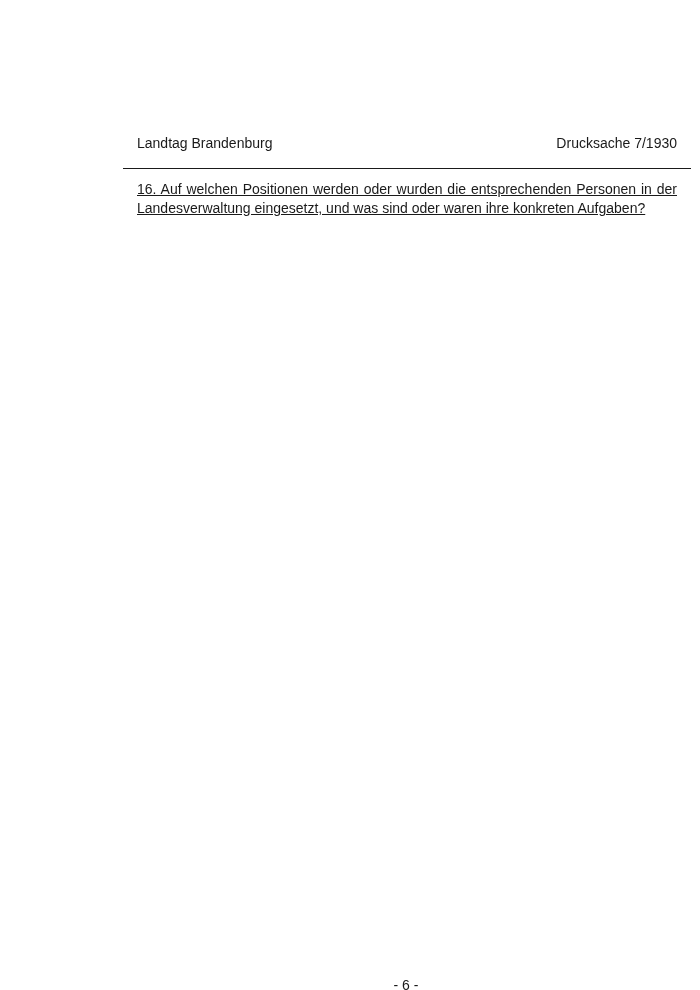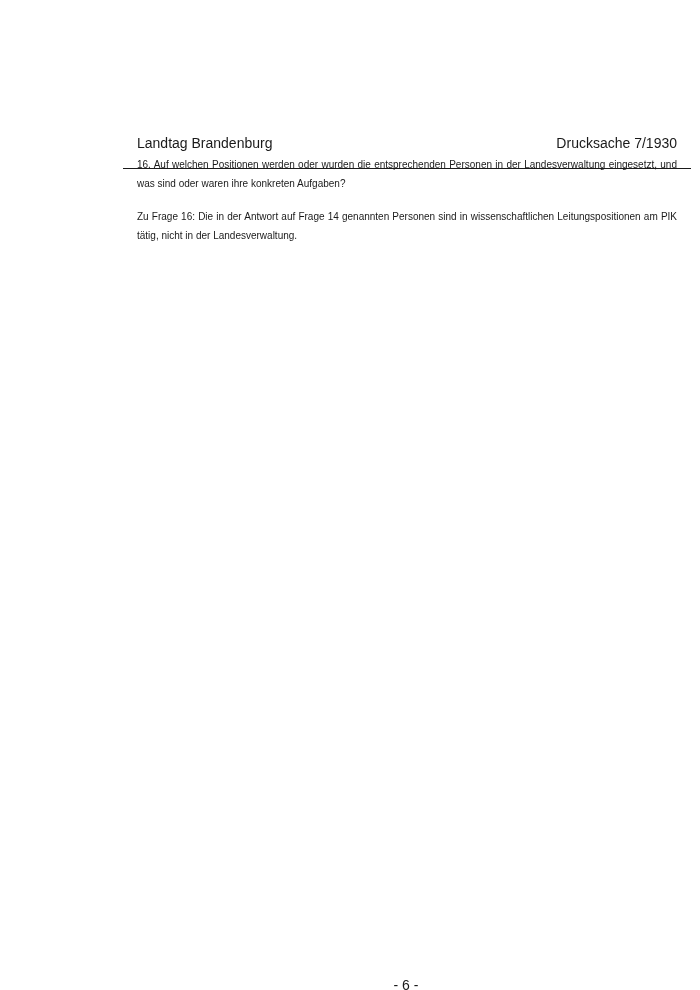--- a/index.html
+++ b/index.html
@@ -27,27 +27,28 @@
     align-items: baseline;
     font-size: 14px;
     line-height: 18px;
     padding-bottom: 2px;
     border-bottom: 1.5px solid #1a1a1a;
     white-space: nowrap;
   }
   .content {
     position: absolute;
     left: 67px;
-    top: 85px;
+    top: 110px;
     width: 568px;
-    font-size: 10px;
+    font-size: 14px;
     line-height: 19px;
     text-align: justify;
     -webkit-hyphens: manual;
     hyphens: manual;
+    text-decoration: underline;
   }
   .content p + p { margin-top: 11px; }
   .footer {
     position: absolute;
     left: 0;
     top: 920px;
     width: 700px;
     text-align: center;
     font-size: 14px;
     line-height: 18px;
@@ -58,20 +59,19 @@
 
 <div class="page">
 
   <div class="header">
     <span>Landtag Brandenburg</span>
     <span>Drucksache 7/1930</span>
   </div>
 
   <div class="content">
     <p>16. Auf welchen Positionen werden oder wurden die entsprechenden Personen in der Landesverwaltung eingesetzt, und was sind oder waren ihre konkreten Aufgaben?</p>
-    <p>Zu Frage 16: Die in der Antwort auf Frage 14 genannten Personen sind in wissenschaftli­chen Leitungspositionen am PIK tätig, nicht in der Landesverwaltung.</p>
   </div>
 
   <div class="footer">
     <span>- 6 -</span>
   </div>
 
 </div>
 
 </body></html>

